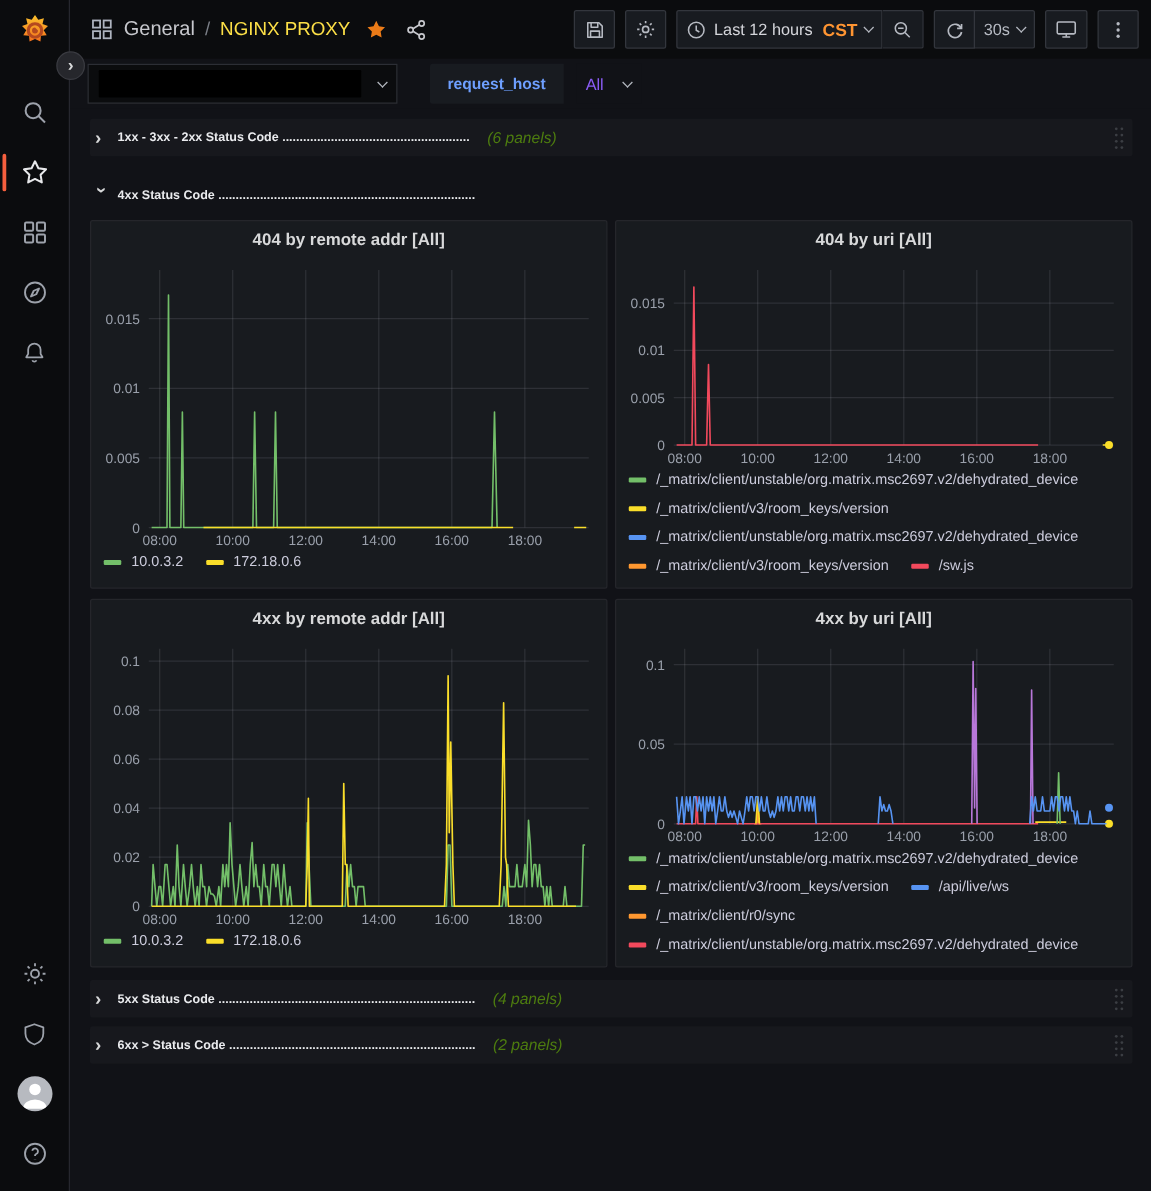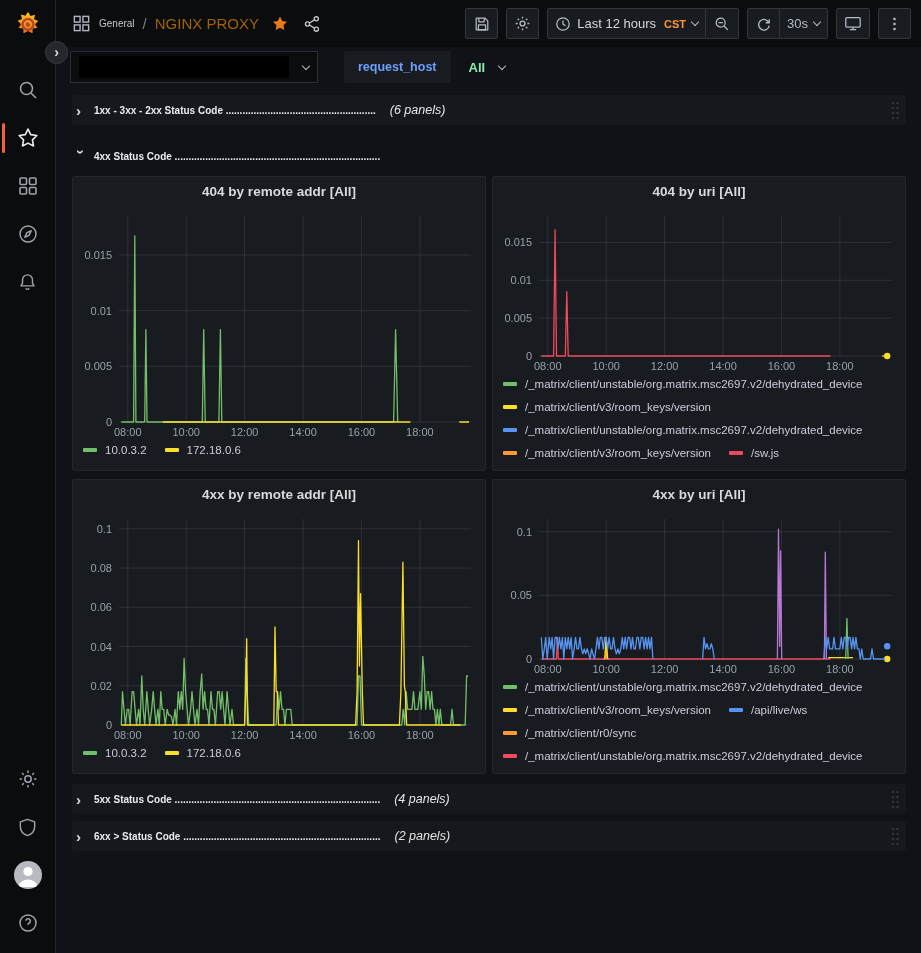--- a/index.html
+++ b/index.html
@@ -22,57 +22,57 @@
             display:flex; align-items:center; justify-content:center; }
   .expand-btn { position:fixed; left:45px; top:41px; width:23px; height:23px; border-radius:50%;
             background:#26272c; border:1px solid #3a3b41; color:#d8d9da; z-index:6;
             display:flex; align-items:center; justify-content:center; font-size:14px; font-weight:bold;
             cursor:pointer; padding-bottom:2px; }
 
   
   .main { margin-left:56px; }
   .topnav { height:47px; background:#0b0c0e; display:flex; align-items:center; padding:0 10px 0 16px; }
   .crumb { display:flex; align-items:center; gap:8px; color:#d8d9da; }
-  .crumb .sect { color:#c7c8cd; font-size:10px; }
+  .crumb .sect { color:#c7c8cd; font-size:16px; }
   .crumb .sep { color:#7b7f87; font-size:15px; }
-  .crumb .title { color:#a16207; font-size:15px; font-weight:400; }
+  .crumb .title { color:#fde047; font-size:15px; font-weight:400; }
   .crumb-icn { color:#aeb4bf; display:flex; }
   .tn-right { margin-left:auto; display:flex; align-items:center; gap:8px; }
   .tn-btn { height:31px; min-width:33px; background:#181b20; border:1px solid #33363d; border-radius:2px;
             display:flex; align-items:center; justify-content:center; color:#b6bac2; padding:0 7px;
             cursor:pointer; font-size:13px; gap:6px; }
   .tn-group { display:flex; }
   .tn-group .tn-btn { border-radius:0; border-left-width:0; }
   .tn-group .tn-btn:first-child { border-left-width:1px; border-radius:2px 0 0 2px; }
   .tn-group .tn-btn:last-child { border-radius:0 2px 2px 0; }
-  .tz { color:#ff9532; font-size:11px; font-weight:bold; margin-left:2px; }
+  .tz { color:#ff9532; font-size:14px; font-weight:bold; margin-left:2px; }
   .chev { width:6px; height:6px; border-right:1.5px solid #b6bac2; border-bottom:1.5px solid #b6bac2;
           transform:rotate(45deg); margin-top:-3px; }
   .time-txt { color:#d5d6db; }
 
   
   .varrow { height:40px; display:flex; align-items:center; padding:0 14px; gap:0; background:#111217; }
   .var-label { background:#181b20; color:#6e9fff; font-size:12.5px; font-weight:bold; height:32px;
                display:flex; align-items:center; padding:0 14px; border-radius:2px 0 0 2px; cursor:pointer; }
   .var-value { background:#0b0c0e; border:1px solid #2c2e35; height:32px; display:flex; align-items:center;
                padding:0 8px; width:248px; justify-content:space-between; cursor:pointer; }
   .redacted { background:#000; height:22px; width:210px; border-radius:1px; }
   .var-sp { width:26px; }
-  .var-value.small { width:52px; color:#86efac; font-size:13px; background:#111217; border:none; gap:8px;font-weight:bold; }
+  .var-value.small { width:52px; color:#8b5cf6; font-size:13px; background:#111217; border:none; gap:8px; }
   .gapline { width:10px; }
 
   
   .dash { padding:8px 15px 0 16px; }
   .rowhdr { height:30px; display:flex; align-items:center; gap:8px; padding:0 4px; margin-bottom:7px;
             border-radius:2px; cursor:pointer; position:relative; }
   .rowhdr.collapsed { background:#17181d; }
   .rowhdr .rchev { color:#d8d9da; font-size:15px; font-weight:bold; width:10px; display:inline-block; }
   .rowhdr .rchev.down { transform:rotate(90deg) translate(1px,0); }
   .rowhdr .rtitle { color:#eaebee; font-size:10px; font-weight:bold; white-space:nowrap; overflow:hidden; }
-  .rowhdr .rcount { color:#e5e5e5; font-size:12.5px; font-style:italic; margin-left:6px; white-space:nowrap; }
+  .rowhdr .rcount { color:#4d7c0f; font-size:12.5px; font-style:italic; margin-left:6px; white-space:nowrap; }
   .rowhdr .handle { position:absolute; right:6px; top:5px; opacity:.55; cursor:grab; }
 
   .panels { display:grid; grid-template-columns:1fr 1fr; gap:8px 6px; margin-bottom:10px; }
   .panel { background:#181b1f; border:1px solid #25262b; border-radius:2px; height:295px;
            padding:0 8px 6px; overflow:hidden; display:flex; flex-direction:column; }
   .ptitle { height:29px; display:flex; align-items:center; justify-content:center; color:#d8d9da;
             font-size:13.5px; font-weight:bold; cursor:pointer; flex:none; }
   .legend { display:flex; flex-wrap:wrap; column-gap:18px; overflow:hidden; flex:none; padding-left:2px; }
   .legend.short { height:26px; }
   .legend.tall { height:92px; }

